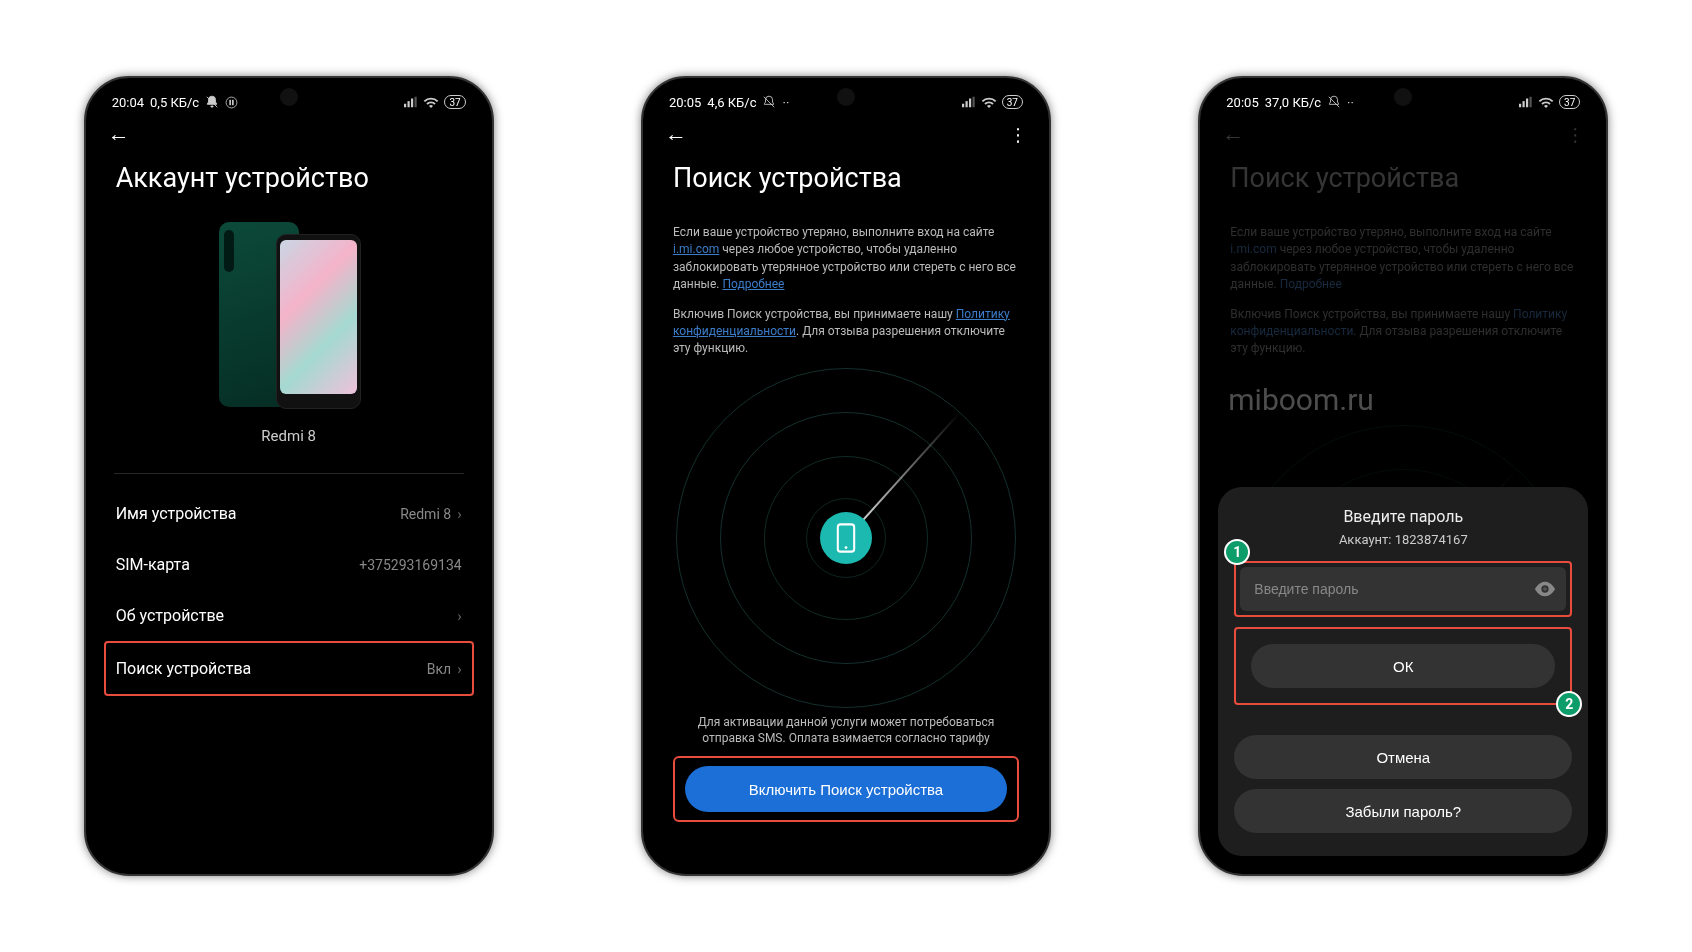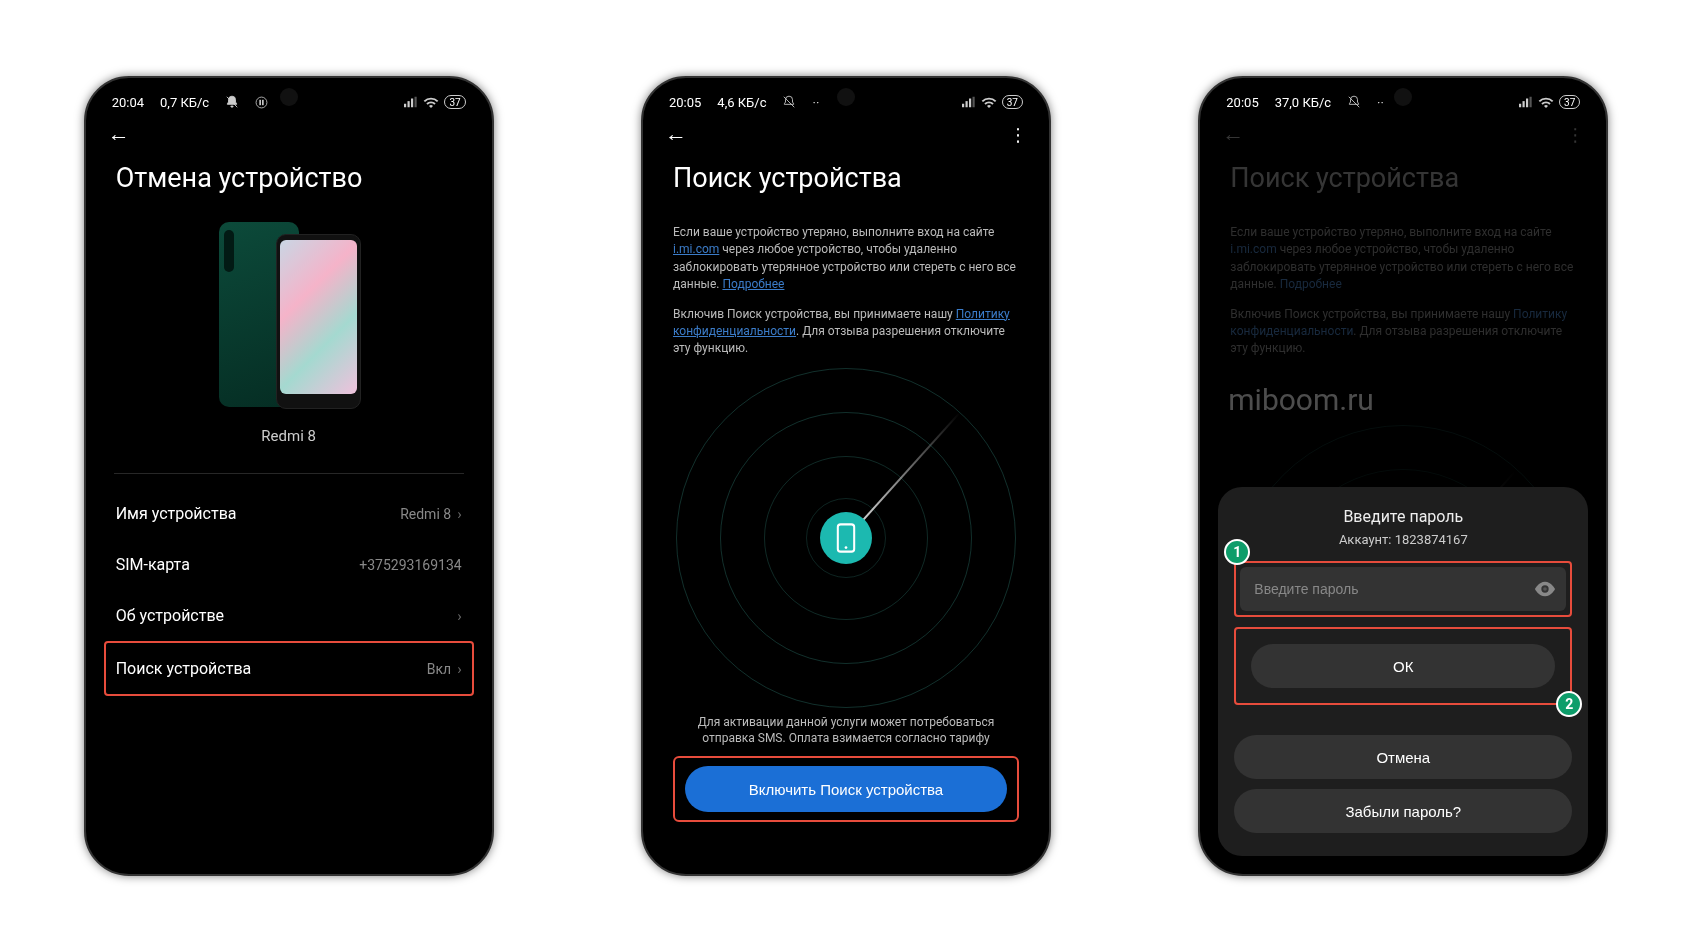--- a/index.html
+++ b/index.html
@@ -43,21 +43,21 @@
   }
   .status-bar {
     display: flex;
     justify-content: space-between;
     align-items: center;
     padding: 8px 18px 4px 18px;
     font-size: 13px;
     color: #fff;
     height: 28px;
   }
-  .status-left { display:flex; align-items:center; gap:16px; }
+  .status-left { display:flex; align-items:center; gap:6px; }
   .status-right { display:flex; align-items:center; gap:5px; }
   .icon-sm { display:inline-flex; align-items:center; }
   .battery-pill {
     display:inline-flex; align-items:center;
     border: 1.3px solid #ccc;
     border-radius: 7px;
     padding: 0 4px;
     font-size: 10px;
     height: 14px;
   }
@@ -219,21 +219,21 @@
 </style>
 </head>
 <body>
 
 <div class="phone">
   <div class="notch"></div>
   <div class="screen">
     <div class="status-bar">
       <div class="status-left">
         <span>20:04</span>
-        <span>0,7 КБ/с</span>
+        <span>0,5 КБ/с</span>
         <span class="icon-sm">
           <svg width="14" height="14" viewBox="0 0 24 24">
               <path fill="#ccc" d="M12 2a6 6 0 0 0-6 6v4l-2 3v1h16v-1l-2-3V8a6 6 0 0 0-6-6zm-2 17a2 2 0 0 0 4 0zM3 3l18 18" stroke="#ccc" stroke-width="1.5"></path>
             </svg>
         </span>
         <span class="icon-sm">
           <svg width="13" height="13" viewBox="0 0 24 24">
               <circle cx="12" cy="12" r="10" fill="none" stroke="#ccc" stroke-width="1.5"></circle>
               <rect x="8" y="7" width="3" height="10" fill="#ccc"></rect>
               <rect x="13" y="7" width="3" height="10" fill="#ccc"></rect>
@@ -256,21 +256,21 @@
         </span>
         <span class="battery-pill">
             <span>37</span>
           </span>
       </div>
     </div>
     <div class="nav-bar">
       <span class="back-arrow">←</span>
       <span></span>
     </div>
-    <div class="page-title">Отмена устройство</div>
+    <div class="page-title">Аккаунт устройство</div>
     <div class="content">
       <div class="device-img">
         <div class="device-back"></div>
         <div class="device-front"></div>
       </div>
       <div class="device-name-text">Redmi 8</div>
       <hr class="div">
       <div class="setting-row">
         <span>Имя устройства</span>
         <span class="val">

